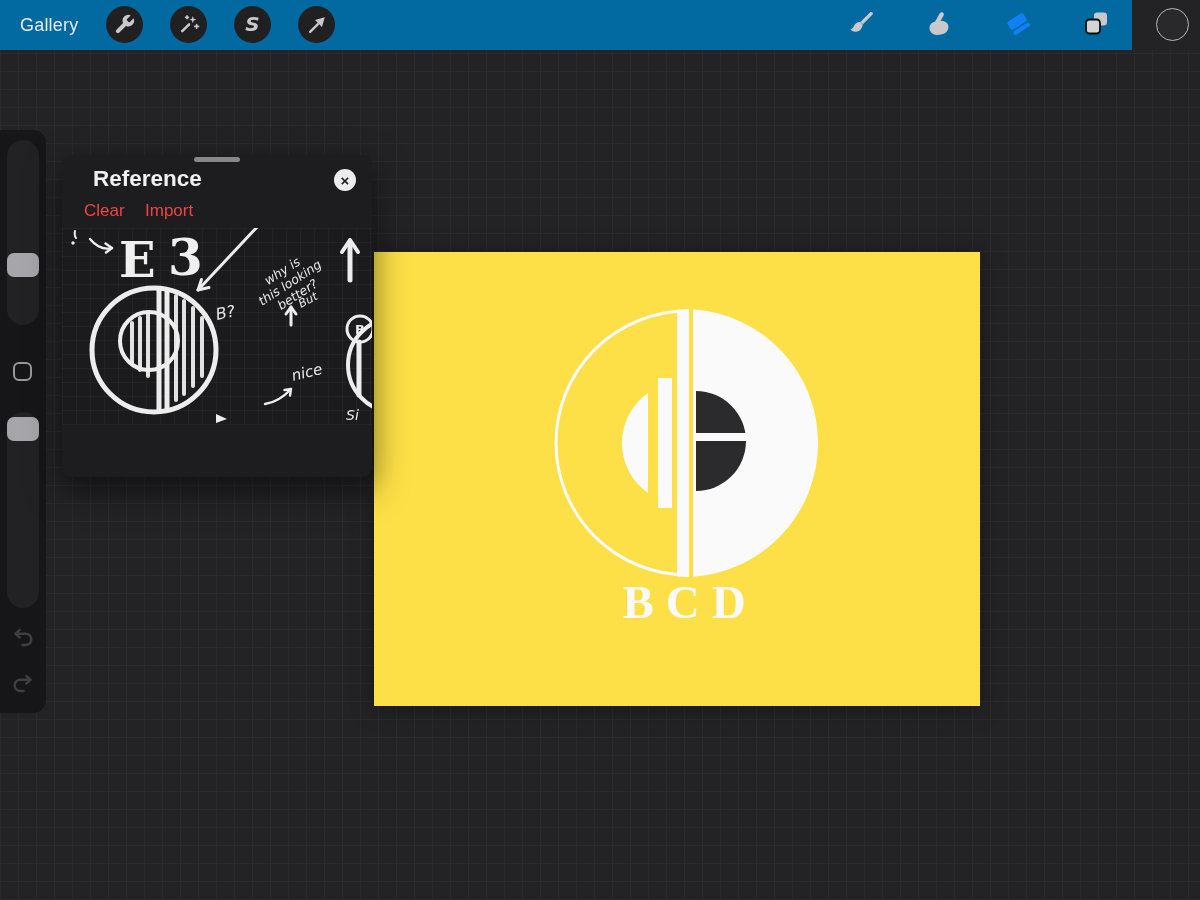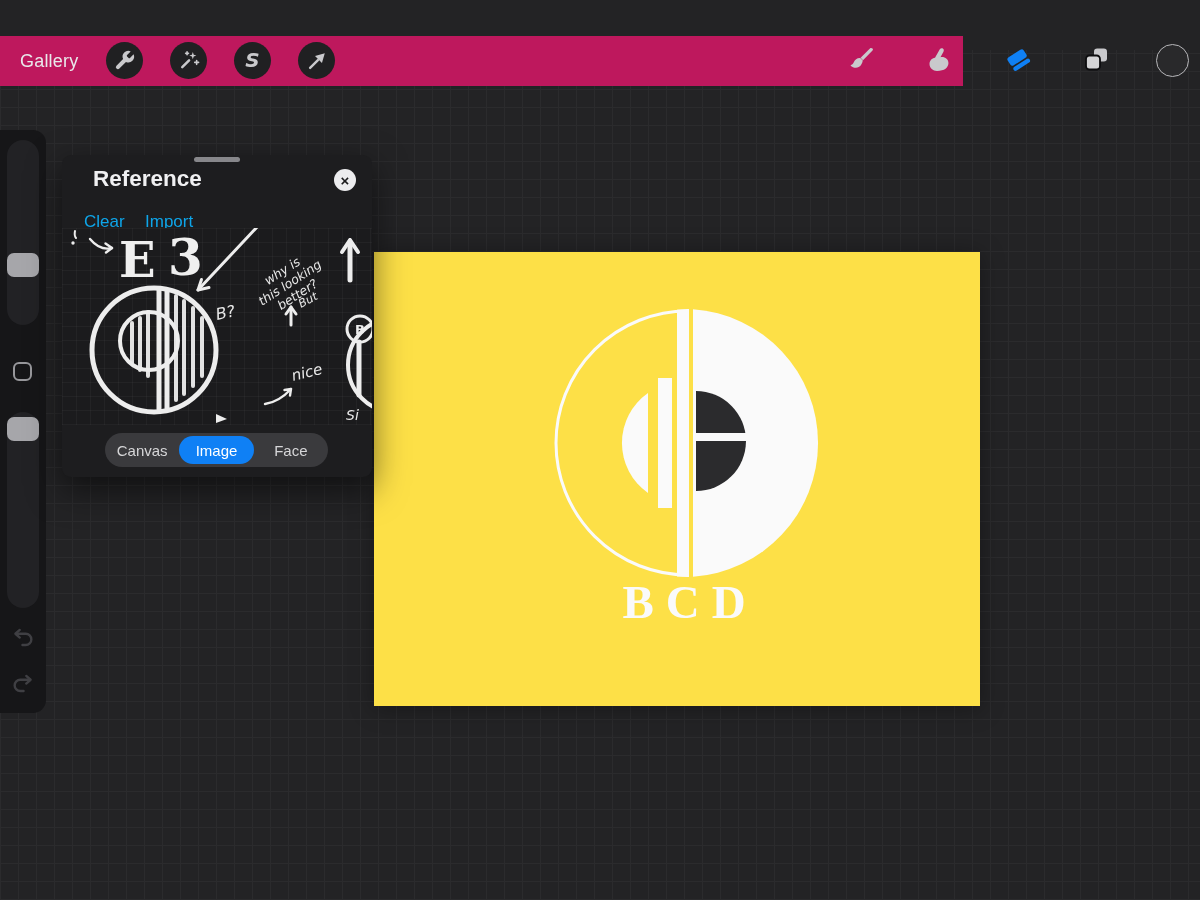--- a/index.html
+++ b/index.html
@@ -9,21 +9,21 @@
 
   
   .grid-bg{position:absolute;left:0;top:50px;width:1200px;height:850px;
     background-color:#232325;
     background-image:
       repeating-linear-gradient(0deg,#2b2b2d 0px,#2b2b2d 1px,transparent 1px,transparent 18px),
       repeating-linear-gradient(90deg,#2b2b2d 0px,#2b2b2d 1px,transparent 1px,transparent 18px);
     z-index:0;}
 
   
-  .topbar{position:absolute;left:0;top:0;width:963px;height:50px;background:#be185d;z-index:40;margin-top:36px;}
+  .topbar{position:absolute;left:0;top:0;width:1132px;height:50px;background:#0369a1;z-index:40;}
   .gallery{position:absolute;left:20px;top:0;height:50px;line-height:50px;
            color:#e9e9eb;font-size:18px;letter-spacing:.2px;cursor:default;}
   .tbtn{position:absolute;top:6px;width:37px;height:37px;border-radius:50%;
         background:#202022;display:flex;align-items:center;justify-content:center;}
   .tbtn svg{display:block;}
   .rtool{position:absolute;top:10px;width:30px;height:30px;display:flex;
          align-items:center;justify-content:center;}
   .sel-s{font-family:"DejaVu Sans",sans-serif;font-weight:bold;font-style:italic;
          font-size:20px;color:#c9c9cc;line-height:1;transform:translateY(-1px);}
   .color-swatch{position:absolute;left:1156px;top:8px;width:33px;height:33px;border-radius:50%;
@@ -50,21 +50,21 @@
   .undo{top:494px;} .redo{top:540px;}
 
   
   .ref-panel{position:absolute;left:62px;top:155px;width:310px;height:322px;background:#1d1d1f;
              border-radius:9px;z-index:20;box-shadow:0 12px 34px rgba(0,0,0,.55);}
   .drag-handle{position:absolute;left:132px;top:2px;width:46px;height:5px;border-radius:3px;background:#87878b;}
   .ref-title{position:absolute;left:20px;top:11px;font-size:22.5px;font-weight:bold;color:#f0f0f2;margin-left:11px;}
   .ref-close{position:absolute;right:16px;top:14px;width:22px;height:22px;border-radius:50%;
              background:#ececee;color:#1b1b1d;font-size:15px;font-weight:bold;
              display:flex;align-items:center;justify-content:center;line-height:1;}
-  .ref-action{position:absolute;top:57px;font-size:17px;color:#0ea5e9;}
+  .ref-action{position:absolute;top:46px;font-size:17px;color:#ef4444;}
   .ref-clear{left:22px;} .ref-import{left:83px;text-align:right;}
   .ref-image{position:absolute;left:0;top:73px;width:310px;height:197px;overflow:hidden;
     background-color:#1b1b1d;
     background-image:
       repeating-linear-gradient(0deg,rgba(255,255,255,.035) 0px,rgba(255,255,255,.035) 1px,transparent 1px,transparent 14px),
       repeating-linear-gradient(90deg,rgba(255,255,255,.035) 0px,rgba(255,255,255,.035) 1px,transparent 1px,transparent 14px);}
   .sketch-text{font-family:"DejaVu Sans",sans-serif;font-style:italic;fill:#e9e9e9;}
   .tab-pill{position:absolute;left:43px;top:278px;width:223px;height:34px;background:#3a3a3d;
             border-radius:17px;display:flex;align-items:stretch;}
   .tab{flex:1;display:flex;align-items:center;justify-content:center;font-size:15px;color:#d6d6d8;}
@@ -261,20 +261,15 @@
           <text class="sketch-text" x="0" y="18" font-size="12.5" text-anchor="middle">better?</text>
         </g>
         <text class="sketch-text" x="239" y="80" font-size="11.5" transform="rotate(-28 239 80)">But</text>
         <text class="sketch-text" x="231" y="153" font-size="15" transform="rotate(-14 231 153)">nice</text>
         <text x="298" y="106" font-size="13" font-weight="bold" text-anchor="middle" fill="#ededed" font-family="DejaVu Sans,sans-serif">B</text>
         <text class="sketch-text" x="284" y="192" font-size="14">Si</text>
         <polygon points="154,186 165,191 154,195" fill="#ededed"></polygon>
       </svg>
     </div>
 
-    <div class="tab-pill">
-      <div class="tab">Canvas</div>
-      <div class="tab tab-active">Image</div>
-      <div class="tab">Face</div>
-    </div>
   </section>
 
 </div>
 
 </body></html>

